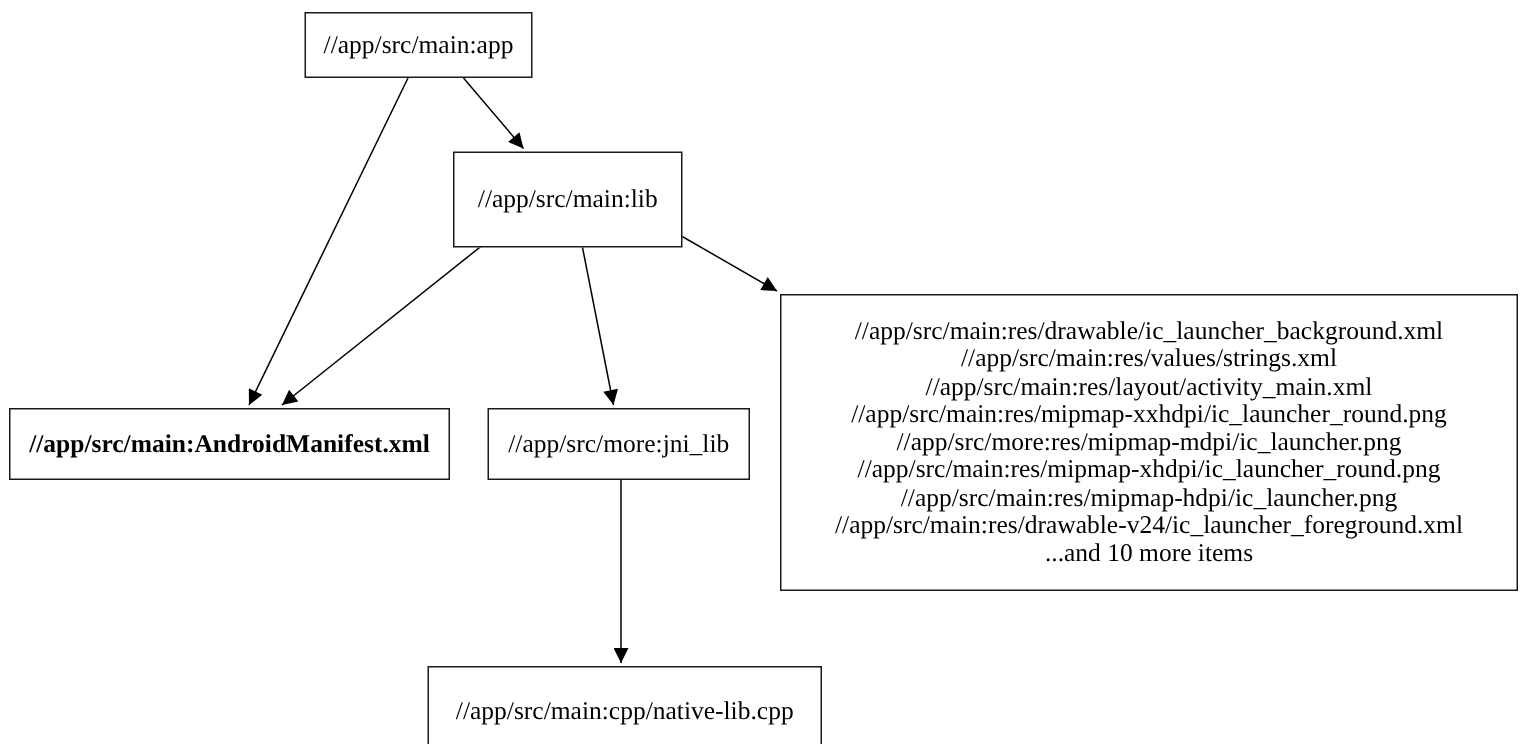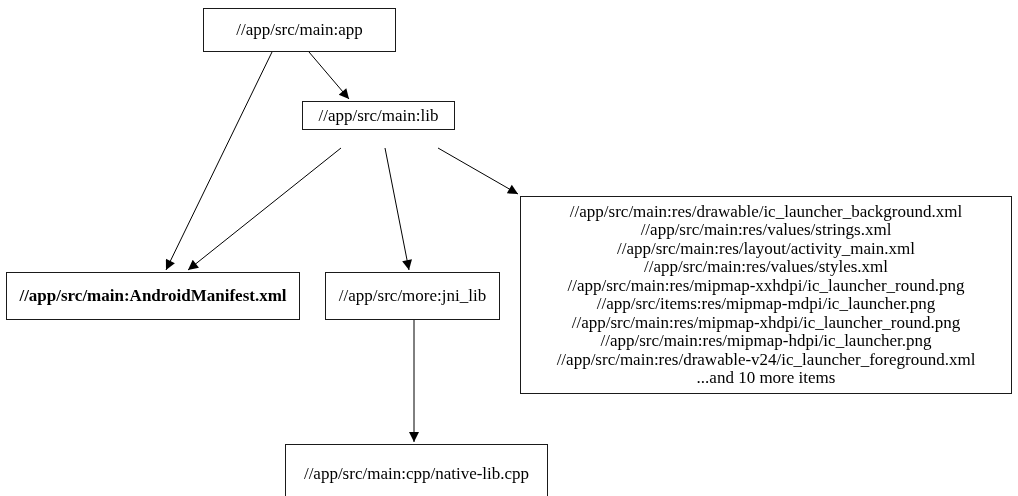--- a/index.html
+++ b/index.html
@@ -30,22 +30,22 @@
     justify-content: center;
     font-size: 17px;
     text-align: center;
     white-space: nowrap;
   }
   .node.multi {
     flex-direction: column;
     line-height: 18.5px;
     text-align: right;
   }
-  .node-app        { left: 203px; top:   8px; width: 193px; height: 44px; }
-  .node-lib        { left: 302px; top: 101px; width: 153px; height: 29px; }
+  .node-app        { left: 203px; top:   8px; width: 152px; height: 44px; }
+  .node-lib        { left: 302px; top: 101px; width: 153px; height: 64px; }
   .node-manifest   { left:   6px; top: 272px; width: 294px; height: 48px; font-weight: bold; }
   .node-jni        { left: 325px; top: 272px; width: 175px; height: 48px; }
   .node-res        { left: 520px; top: 196px; width: 492px; height: 198px; }
   .node-native     { left: 285px; top: 444px; width: 263px; height: 60px; }
 </style>
 </head>
 <body>
 
 <div class="canvas">
 
@@ -76,23 +76,22 @@
   </div>
 
   <div class="node node-jni">
     <span>//app/src/more:jni_lib</span>
   </div>
 
   <div class="node node-res multi">
     <span>//app/src/main:res/drawable/ic_launcher_background.xml</span>
     <span>//app/src/main:res/values/strings.xml</span>
     <span>//app/src/main:res/layout/activity_main.xml</span>
-    <span>//app/src/main:res/values/styles.xml</span>
     <span>//app/src/main:res/mipmap-xxhdpi/ic_launcher_round.png</span>
-    <span>//app/src/items:res/mipmap-mdpi/ic_launcher.png</span>
+    <span>//app/src/more:res/mipmap-mdpi/ic_launcher.png</span>
     <span>//app/src/main:res/mipmap-xhdpi/ic_launcher_round.png</span>
     <span>//app/src/main:res/mipmap-hdpi/ic_launcher.png</span>
     <span>//app/src/main:res/drawable-v24/ic_launcher_foreground.xml</span>
     <span>...and 10 more items</span>
   </div>
 
   <div class="node node-native">
     <span>//app/src/main:cpp/native-lib.cpp</span>
   </div>
 

